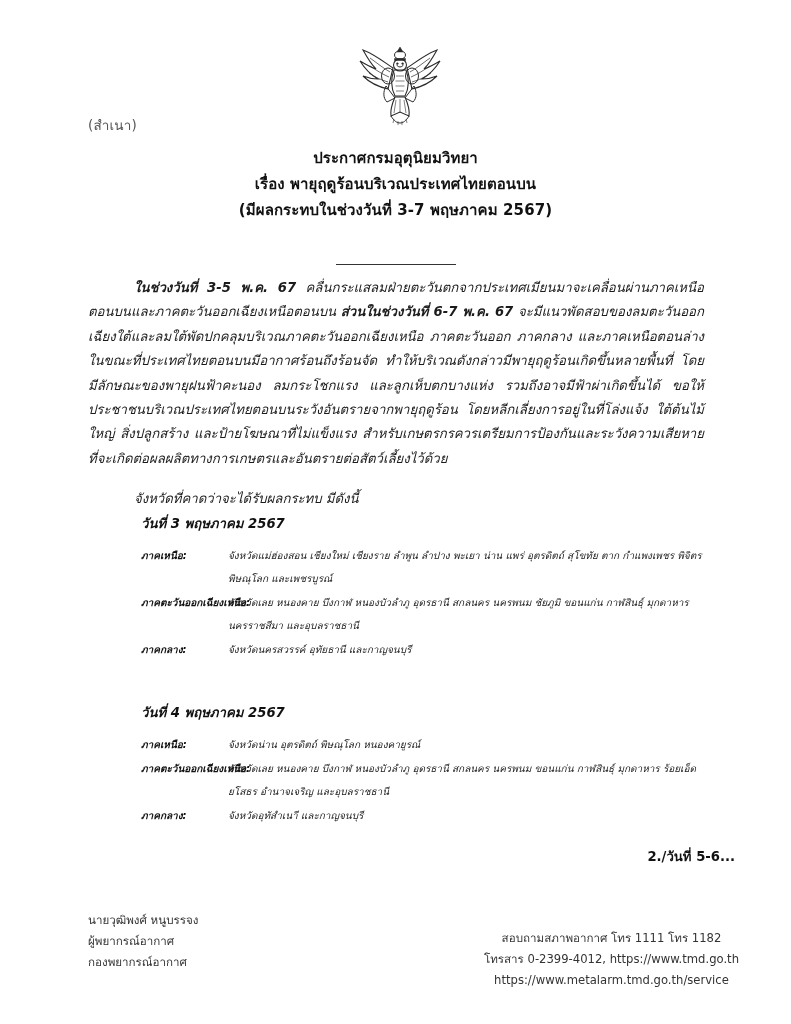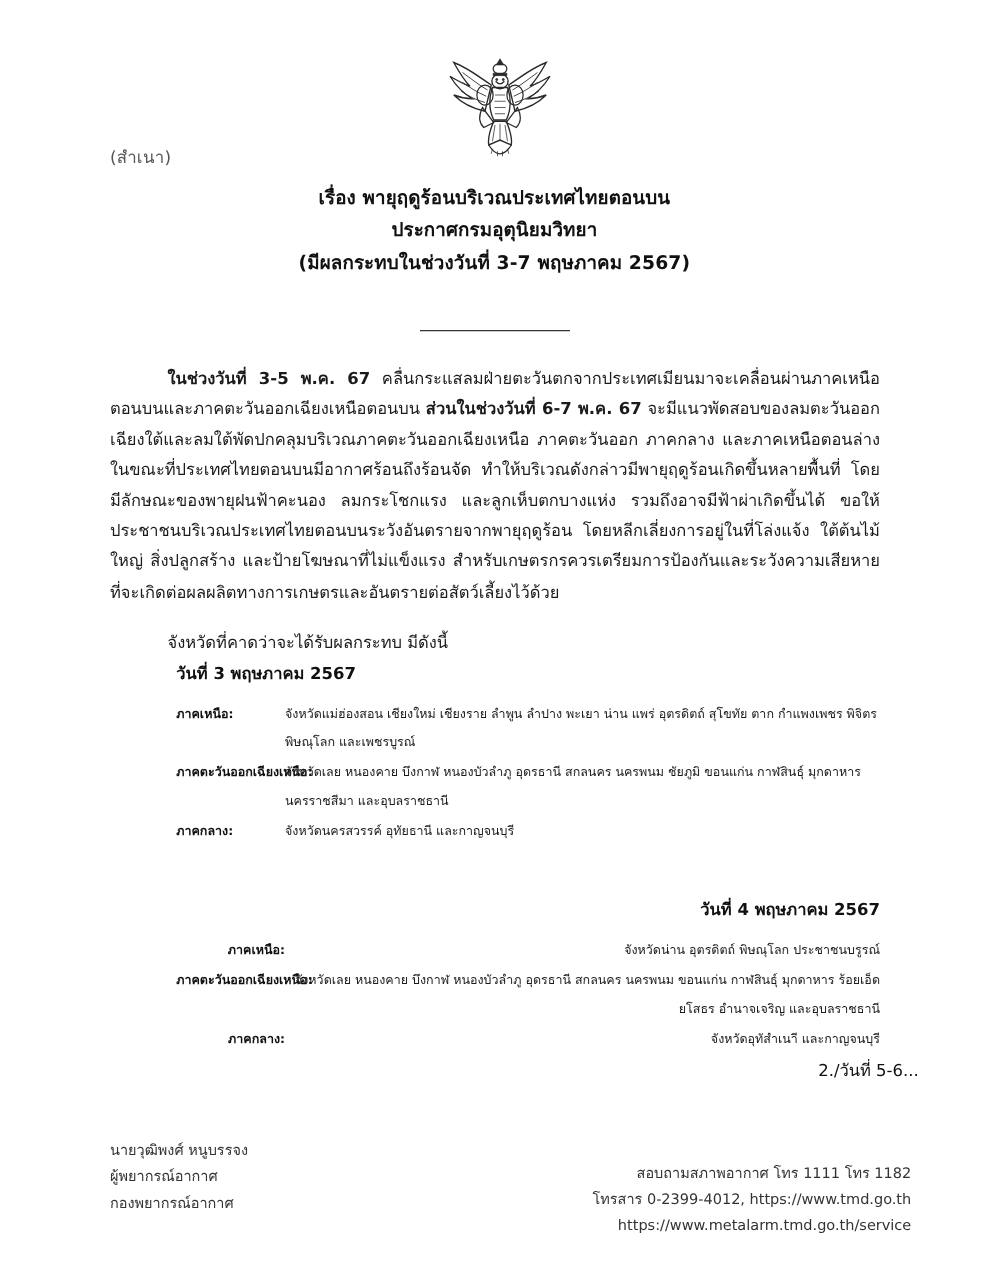--- a/index.html
+++ b/index.html
@@ -64,22 +64,23 @@
     top: 264px;
     width: 120px;
     height: 1px;
     background: #333;
   }
 
   
   .body-wrap {
     position: absolute;
     left: 88px;
-    top: 292px;
+    top: 276px;
     width: 616px;
+    font-style: italic;
   }
   p.para {
     margin: 0 0 0 0;
     font-size: 13.2px;
     line-height: 24.4px;
     text-align: justify;
     text-justify: inter-word;
     color: #1b1b1b;
   }
   p.para .ind { display: inline-block; width: 46px; }
@@ -88,21 +89,21 @@
   .lead {
     margin: 16px 0 0 0;
     font-size: 13.2px;
     line-height: 24.4px;
     padding-left: 46px;
     color: #1b1b1b;
   }
 
   
   .day-block { }
-  .day-block.second { margin-top: 40px; text-align: right; }
+  .day-block.second { margin-top: 40px; }
   .day-title {
     font-size: 13.2px;
     font-weight: bold;
     line-height: 24px;
     padding-left: 53px;
     color: #111;
   }
   .region-rows { margin-top: 8px; }
   .region-row {
     display: flex;
@@ -124,41 +125,41 @@
     color: #1b1b1b;
     padding-left: 0px;
   }
 
   
   .continuation {
     position: absolute;
     right: 56px;
     top: 846px;
     font-size: 13.2px;
-    font-weight: normal;
+    font-weight: bold;
     color: #111;
   }
 
   
   .footer-left {
     position: absolute;
     left: 88px;
     top: 910px;
     font-size: 11.6px;
     line-height: 21px;
     color: #333;
   }
   .footer-right {
     position: absolute;
-    right: 62px;
+    right: 52px;
     top: 928px;
     font-size: 11.6px;
     line-height: 21px;
     color: #333;
-    text-align: right;
+    text-align: center;
   }
   .footer-line { white-space: nowrap; }
 </style>
 </head>
 <body>
 
 <div class="page">
 
   <div class="copy-mark">(สำเนา)</div>
 
@@ -197,22 +198,22 @@
         <path d="M45 55 C42 62 40 68 41 74 L50 70 L59 74 C60 68 58 62 55 55 Z" fill="none" stroke-width="1.1"></path>
         <path d="M50 57 v14 M46 58 l-2 13 M54 58 l2 13" stroke-width="0.6"></path>
 
         <path d="M41 74 C44 79 47 81 50 81 C53 81 56 79 59 74" fill="none" stroke-width="1"></path>
         <path d="M44 77 l-1 4 M48 79 l0 4 M52 79 l0 4 M56 77 l1 4" stroke-width="0.6"></path>
       </g>
     </svg>
   </div>
 
   <div class="heading">
+    <div class="line">ประกาศกรมอุตุนิยมวิทยา</div>
     <div class="line">เรื่อง พายุฤดูร้อนบริเวณประเทศไทยตอนบน</div>
-    <div class="line">ประกาศกรมอุตุนิยมวิทยา</div>
     <div class="line">(มีผลกระทบในช่วงวันที่ 3-7 พฤษภาคม 2567)</div>
   </div>
   <div class="rule"></div>
 
   <div class="body-wrap">
     <p class="para"><span class="ind"></span><b>ในช่วงวันที่ 3-5 พ.ค. 67</b><span> คลื่นกระแสลมฝ่ายตะวันตกจากประเทศเมียนมาจะเคลื่อนผ่านภาคเหนือตอนบนและภาคตะวันออกเฉียงเหนือตอนบน </span><b>ส่วนในช่วงวันที่ 6-7 พ.ค. 67</b><span> จะมีแนวพัดสอบของลมตะวันออกเฉียงใต้และลมใต้พัดปกคลุมบริเวณภาคตะวันออกเฉียงเหนือ ภาคตะวันออก ภาคกลาง และภาคเหนือตอนล่าง ในขณะที่ประเทศไทยตอนบนมีอากาศร้อนถึงร้อนจัด ทำให้บริเวณดังกล่าวมีพายุฤดูร้อนเกิดขึ้นหลายพื้นที่ โดยมีลักษณะของพายุฝนฟ้าคะนอง ลมกระโชกแรง และลูกเห็บตกบางแห่ง รวมถึงอาจมีฟ้าผ่าเกิดขึ้นได้ ขอให้ประชาชนบริเวณประเทศไทยตอนบนระวังอันตรายจากพายุฤดูร้อน โดยหลีกเลี่ยงการอยู่ในที่โล่งแจ้ง ใต้ต้นไม้ใหญ่ สิ่งปลูกสร้าง และป้ายโฆษณาที่ไม่แข็งแรง สำหรับเกษตรกรควรเตรียมการป้องกันและระวังความเสียหายที่จะเกิดต่อผลผลิตทางการเกษตรและอันตรายต่อสัตว์เลี้ยงไว้ด้วย</span></p>
 
     <div class="lead">จังหวัดที่คาดว่าจะได้รับผลกระทบ มีดังนี้</div>
 
     <div class="day-block">
@@ -231,21 +232,21 @@
           <div class="region-value">จังหวัดนครสวรรค์ อุทัยธานี และกาญจนบุรี</div>
         </div>
       </div>
     </div>
 
     <div class="day-block second">
       <div class="day-title">วันที่ 4 พฤษภาคม 2567</div>
       <div class="region-rows">
         <div class="region-row">
           <div class="region-label">ภาคเหนือ:</div>
-          <div class="region-value">จังหวัดน่าน อุตรดิตถ์ พิษณุโลก ประชาชนบรูรณ์</div>
+          <div class="region-value">จังหวัดน่าน อุตรดิตถ์ พิษณุโลก หนองคายูรณ์</div>
         </div>
         <div class="region-row">
           <div class="region-label">ภาคตะวันออกเฉียงเหนือ:</div>
           <div class="region-value">จังหวัดเลย หนองคาย บึงกาฬ หนองบัวลำภู อุดรธานี สกลนคร นครพนม ขอนแก่น กาฬสินธุ์ มุกดาหาร ร้อยเอ็ด ยโสธร อำนาจเจริญ และอุบลราชธานี</div>
         </div>
         <div class="region-row">
           <div class="region-label">ภาคกลาง:</div>
           <div class="region-value">จังหวัดอุทัสำเนาี และกาญจนบุรี</div>
         </div>
       </div>

